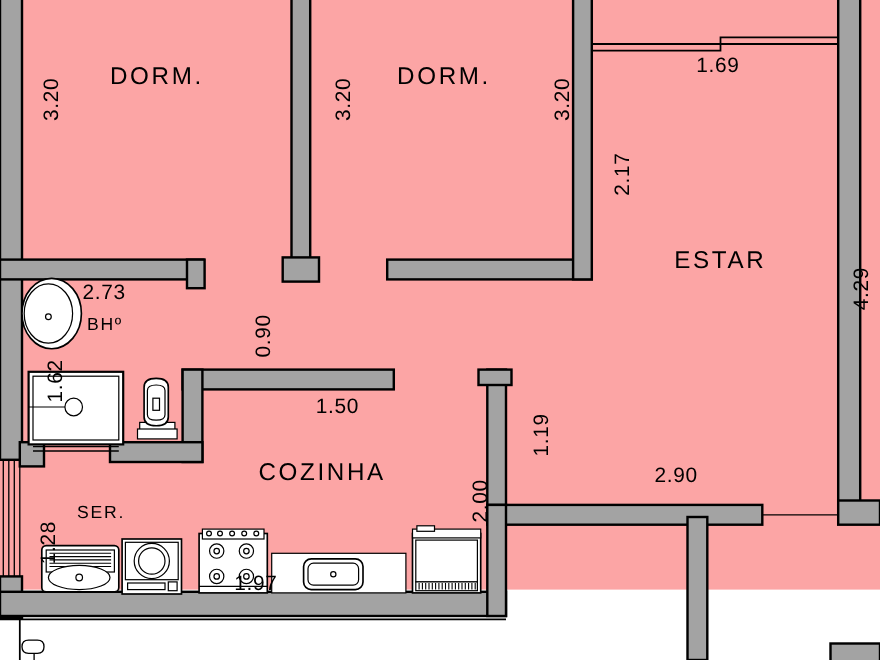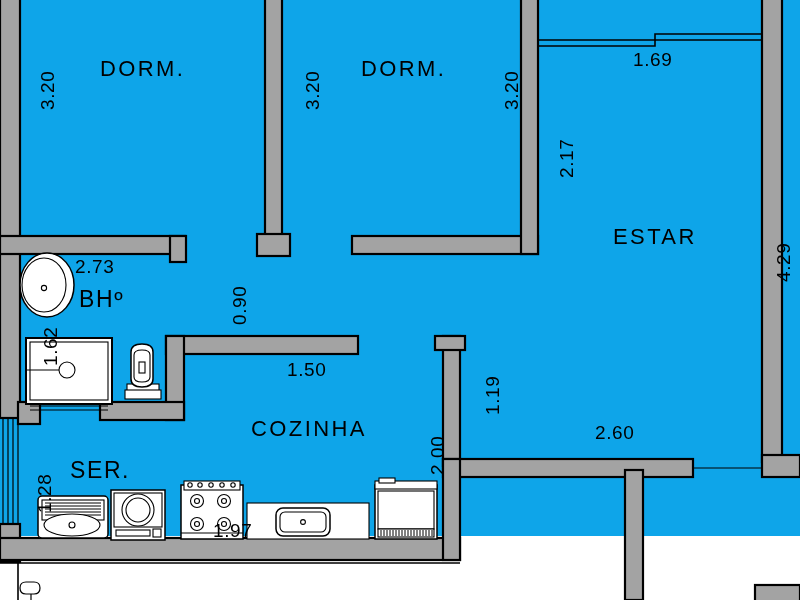--- a/index.html
+++ b/index.html
@@ -6,40 +6,40 @@
   * { margin:0; padding:0; box-sizing:border-box; }
   html,body {
     width:800px; height:600px;
     background:#ffffff;
     font-family:"Liberation Sans", sans-serif;
     overflow:hidden;
   }
   #plan {
     position:relative;
     width:800px; height:536px;
-    background:#0ea5e9;
+    background:#fca5a5;
     text-decoration:underline;
   }
   #plan svg { display:block; }
 
   
   .lbl {
     position:absolute;
     font-family:"Liberation Sans", sans-serif;
     color:#000000;
     white-space:nowrap;
     line-height:1;
     -webkit-font-smoothing:antialiased;
   }
   .room-name {
     font-size:22px;
     letter-spacing:2.4px;
     font-weight:400;
   }
-  .room-name.small { font-size:23px; letter-spacing:1.6px; }
+  .room-name.small { font-size:16px; letter-spacing:1.6px; }
   .dim {
     font-size:19px;
     letter-spacing:0.6px;
     font-weight:400;
   }
   .dim.rot {
     transform-origin:0 0;
     transform:rotate(-90deg);
   }
 </style>
@@ -239,21 +239,21 @@
     </g>
 
   </svg>
 
   <div class="lbl room-name" style="left:100px; top:58px;">DORM.</div>
 
   <div class="lbl room-name" style="left:361px; top:58px;">DORM.</div>
 
   <div class="lbl room-name" style="left:613px; top:226px;">ESTAR</div>
 
-  <div class="lbl room-name" style="left:251px; top:418px;">COZINHA</div>
+  <div class="lbl room-name" style="left:235px; top:418px;">COZINHA</div>
 
   <div class="lbl room-name small" style="left:79px; top:288px;">BHº</div>
 
   <div class="lbl room-name small" style="left:70px; top:459px;">SER.</div>
 
   <div class="lbl dim rot" style="left:38px; top:110px;">3.20</div>
 
   <div class="lbl dim rot" style="left:303px; top:110px;">3.20</div>
 
   <div class="lbl dim rot" style="left:502px; top:110px;">3.20</div>
@@ -273,15 +273,15 @@
   <div class="lbl dim rot" style="left:483px; top:415px;">1.19</div>
 
   <div class="lbl dim" style="left:633px; top:50px;">1.69</div>
 
   <div class="lbl dim" style="left:75px; top:257px;">2.73</div>
 
   <div class="lbl dim" style="left:287px; top:360px;">1.50</div>
 
   <div class="lbl dim" style="left:213px; top:521px;">1.97</div>
 
-  <div class="lbl dim" style="left:595px; top:423px;">2.60</div>
+  <div class="lbl dim" style="left:595px; top:423px;">2.90</div>
 
 </div>
 
 </body></html>

